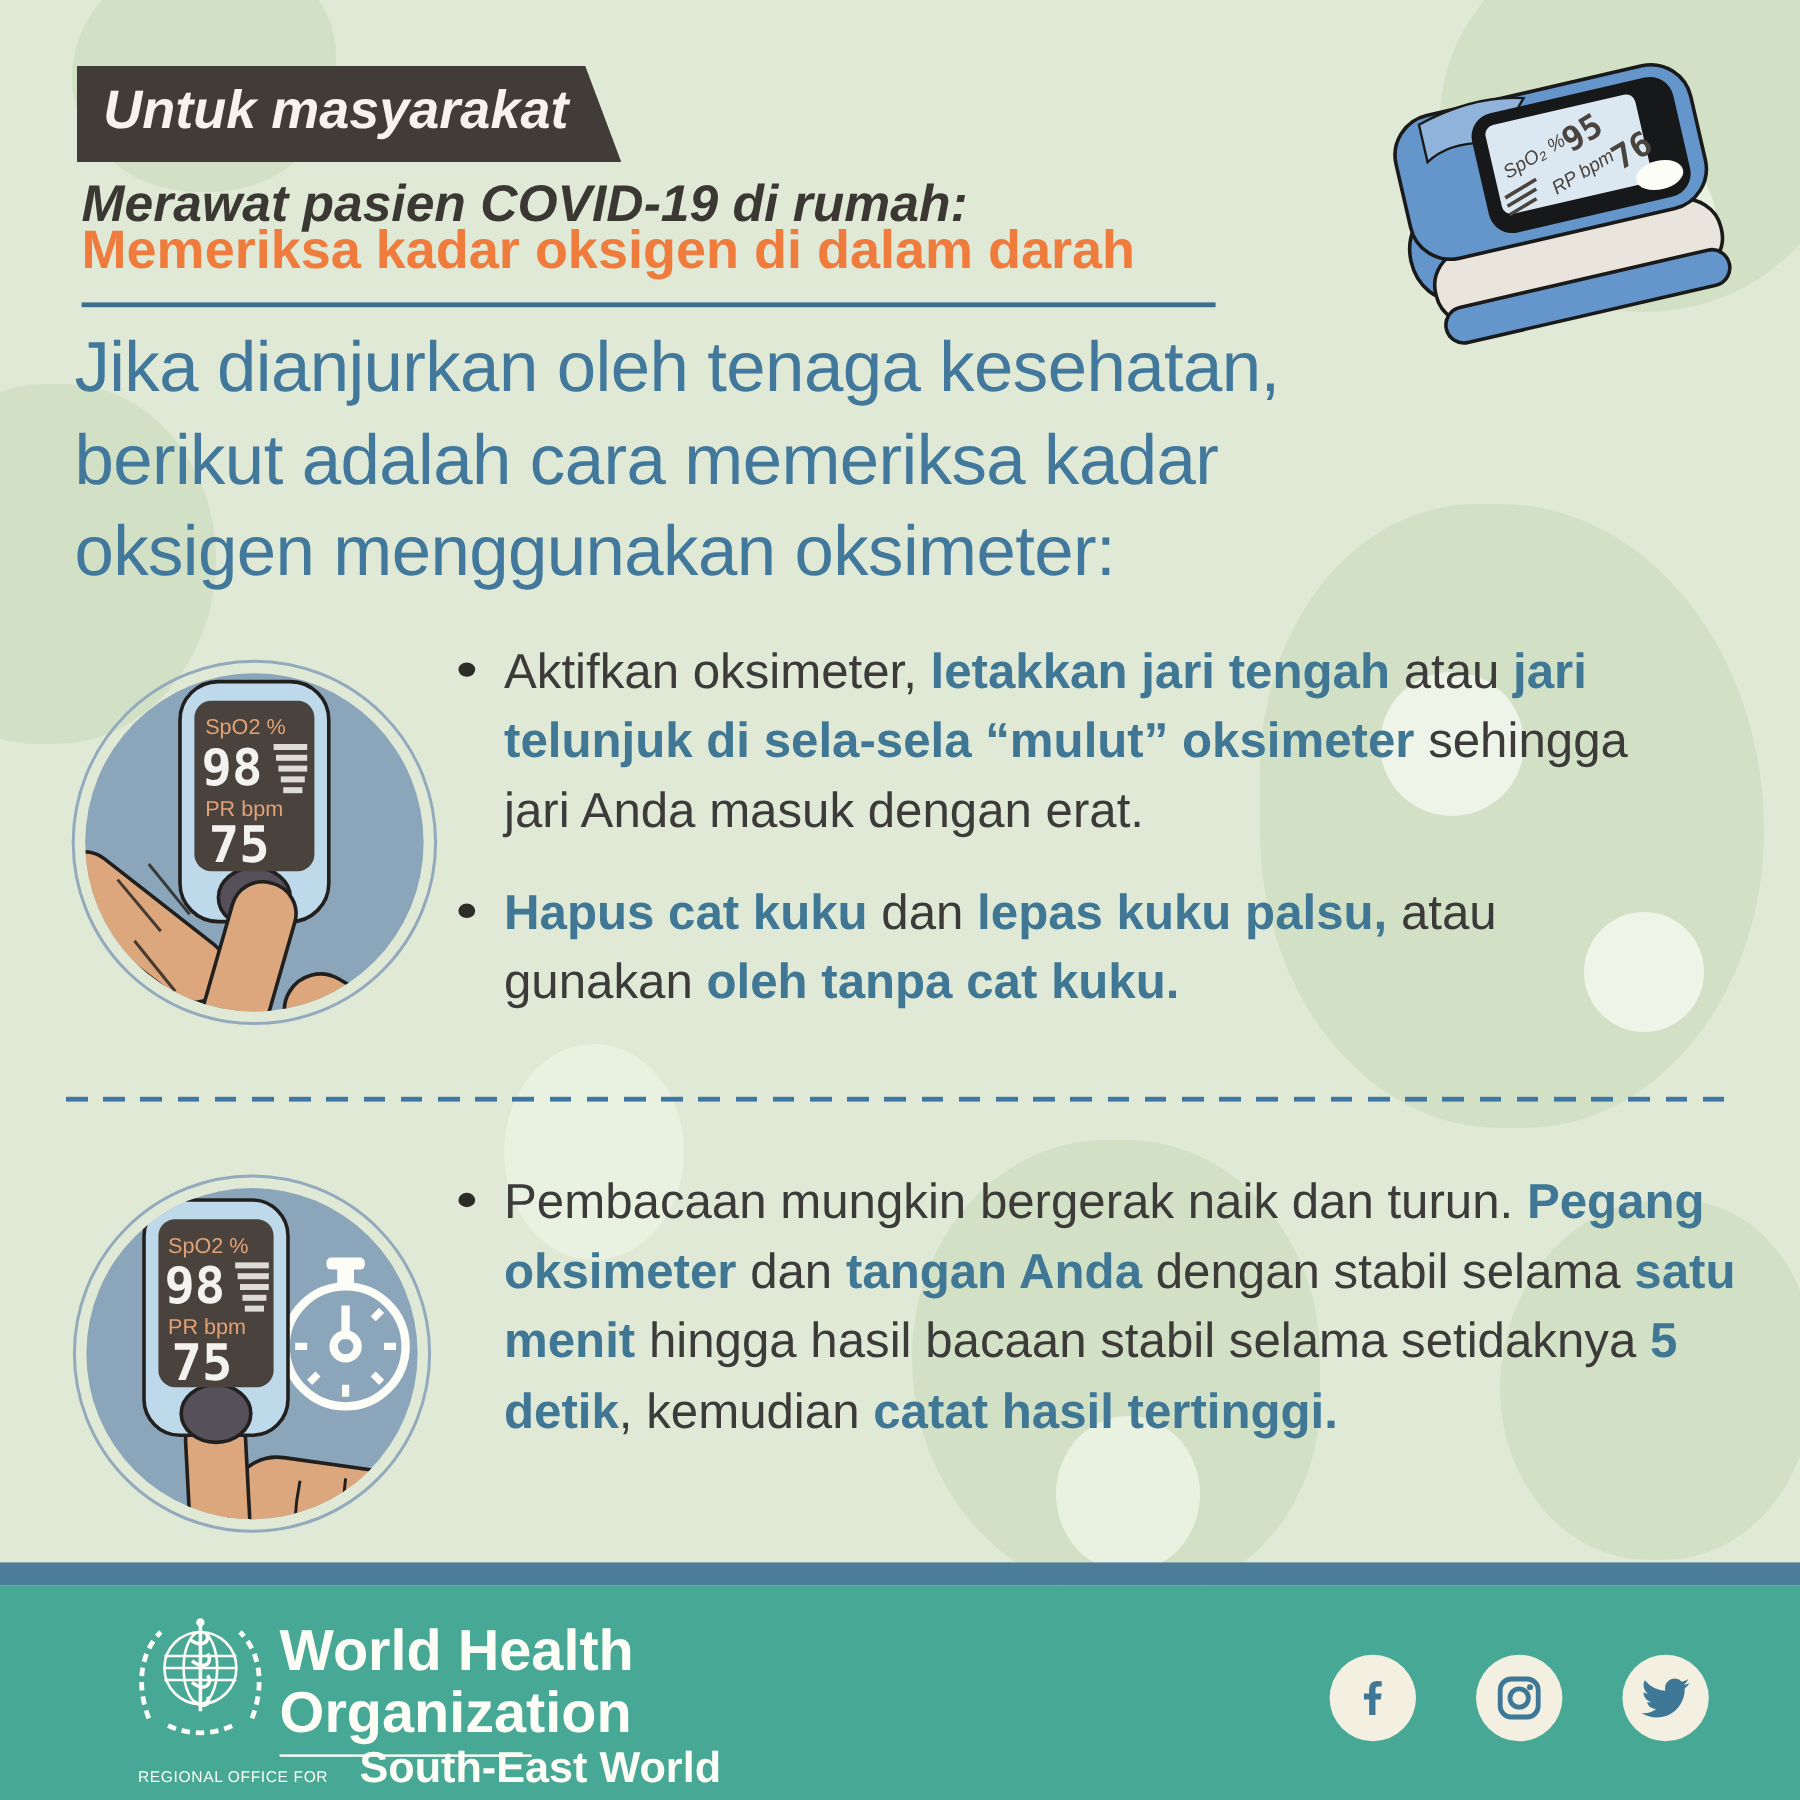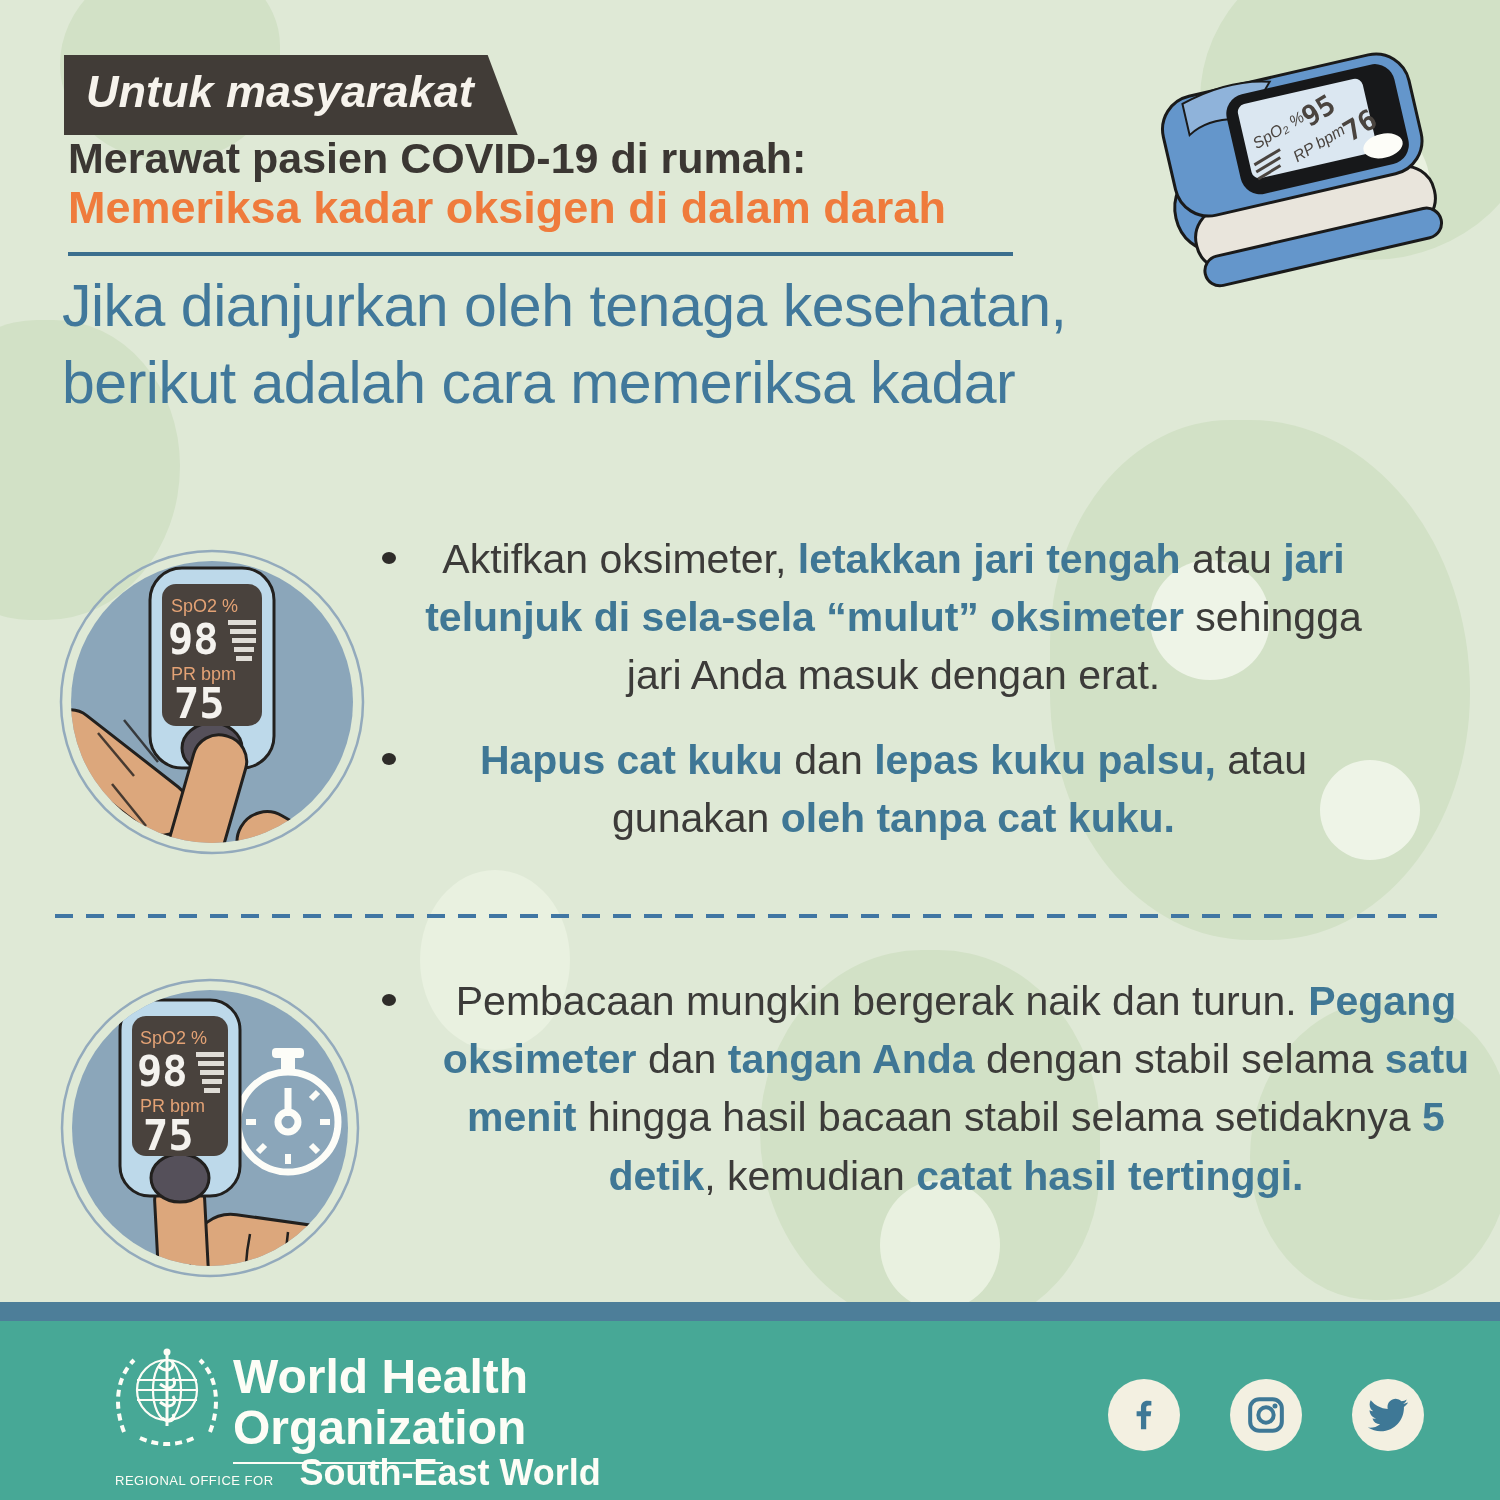--- a/index.html
+++ b/index.html
@@ -7,26 +7,26 @@
   .page{position:relative;width:1500px;height:1500px;background:#dfe9d6;overflow:hidden;}
   
   .blob{position:absolute;border-radius:50%;}
   .b-dark{background:#d2e1c6;}
   .b-light{background:#e9f1e0;}
   .b-pale{background:#eef4e7;}
   
   .badge{position:absolute;left:64px;top:55px;height:74px;display:flex;align-items:center;
     background:#413c37;color:#f6f3ec;font-size:45px;font-weight:700;font-style:italic;
     padding:0 44px 6px 22px;clip-path:polygon(0 0,calc(100% - 30px) 0,100% 100%,0 100%);}
-  .subtitle1{position:absolute;left:68px;top:134px;font-size:43px;font-weight:700;color:#3b3733;}
+  .subtitle1{position:absolute;left:68px;top:146px;font-size:43px;font-weight:700;font-style:italic;color:#3b3733;}
   .subtitle2{position:absolute;left:68px;top:182px;font-size:45px;font-weight:700;color:#ef7b3c;text-align:center;}
   .rule{position:absolute;left:68px;top:252px;width:945px;height:4px;background:#3b6f8e;}
   .h1{position:absolute;left:62px;top:268px;font-size:59px;font-weight:400;color:#41789b;line-height:1.30;letter-spacing:-0.5px;}
   
-  .bullets{position:absolute;display:flex;flex-direction:column;text-align:center;}
+  .bullets{position:absolute;display:flex;flex-direction:column;}
   .bullet{display:flex;}
   .dot{flex:0 0 14px;width:12px;height:12px;border-radius:50%;background:#2e2c29;margin:22px 24px 0 0;}
   .btext{font-size:41px;line-height:1.42;color:#3c3b39;}
   .btext .em{color:#3f7795;font-weight:700;}
   .group1{left:382px;top:530px;width:985px;gap:26px;}
   .group2{left:382px;top:972px;width:1110px;}
   .dashed{position:absolute;left:55px;top:914px;width:1390px;height:4px;
     background:repeating-linear-gradient(90deg,#4076a3 0 18px,transparent 18px 31px);}
   
   .circ{position:absolute;}
@@ -93,20 +93,21 @@
             <line x1="110" y1="103" x2="138" y2="103"></line>
             <line x1="108" y1="110" x2="134" y2="110"></line>
           </g>
       </g>
     </g>
   </svg>
 
   <div class="h1">
     <div>Jika dianjurkan oleh tenaga kesehatan,</div>
     <div>berikut adalah cara memeriksa kadar</div>
+    <div>oksigen menggunakan oksimeter:</div>
   </div>
 
   <svg class="circ c1" width="308" height="308" viewBox="0 0 308 308">
     <circle cx="154" cy="154" r="151" fill="none" stroke="#93aabc" stroke-width="2.5"></circle>
     <clipPath id="clipA">
         <circle cx="154" cy="154" r="141"></circle>
       </clipPath>
     <circle cx="154" cy="154" r="141" fill="#8ba6ba"></circle>
     <g clip-path="url(#clipA)">
       <g fill="#dca77c" stroke="#22201e" stroke-width="3">

